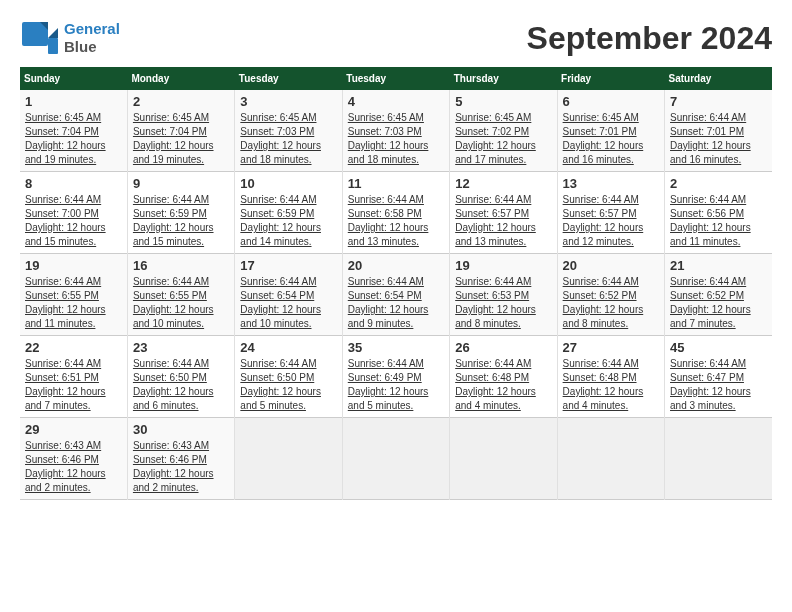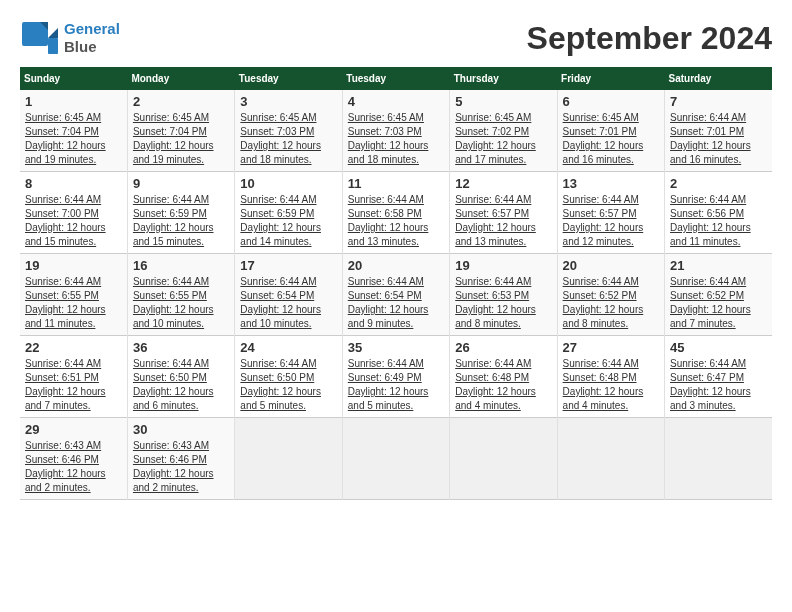--- a/index.html
+++ b/index.html
@@ -291,21 +291,21 @@
       <tr>
         <td>
         <span class="day-num">22</span>
         <div class="cell-content">
           Sunrise: 6:44 AM<br>
           Sunset: 6:51 PM<br>
           Daylight: 12 hours and 7 minutes.
         </div>
       </td>
         <td>
-        <span class="day-num">36</span>
+        <span class="day-num">23</span>
         <div class="cell-content">
           Sunrise: 6:44 AM<br>
           Sunset: 6:50 PM<br>
           Daylight: 12 hours and 6 minutes.
         </div>
       </td>
         <td>
         <span class="day-num">24</span>
         <div class="cell-content">
           Sunrise: 6:44 AM<br>

